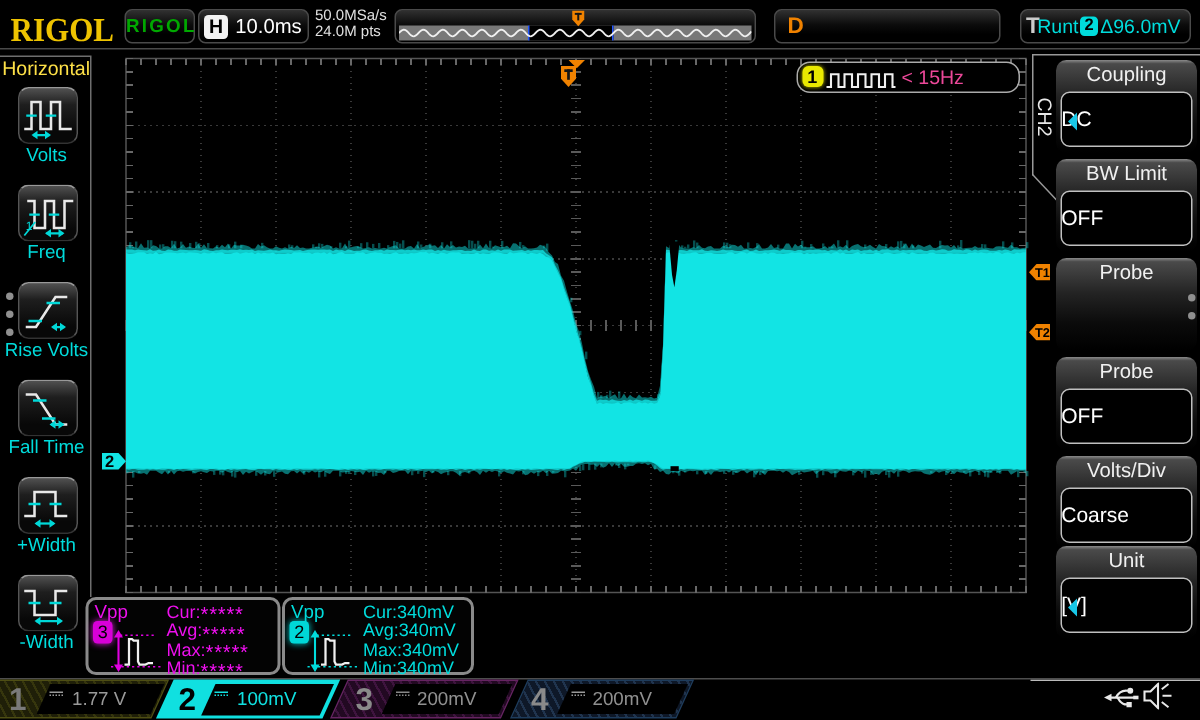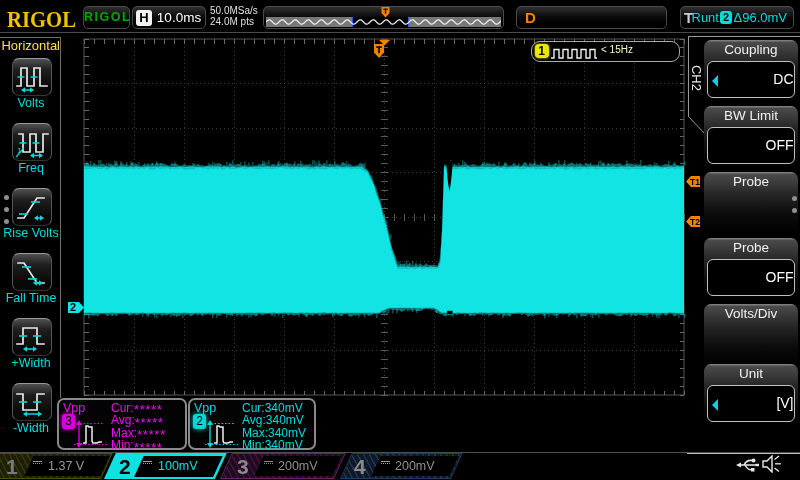--- a/index.html
+++ b/index.html
@@ -2,21 +2,21 @@
 <html><head><meta charset="utf-8"><style>
 *{margin:0;padding:0;box-sizing:border-box}
 html,body{width:800px;height:480px;background:#000;overflow:hidden}
 body{font-family:"Liberation Sans",sans-serif;position:relative;color:#fff}
 .abs{position:absolute}
 .tbox{position:absolute;top:6px;height:23px;border:1px solid #4a4a4a;border-radius:5px;background:linear-gradient(#303030,#0c0c0c 45%,#000 75%)}
 .menubtn{position:absolute;left:12px;width:40px;height:38px;border-radius:7px;background:linear-gradient(#505050,#1e1e1e 30%,#080808 80%);border:1px solid #555;border-top-color:#999;border-bottom-color:#333}
 .menulbl{position:absolute;left:0;width:62px;text-align:center;color:#00dcdc;font-size:12.5px}
 .rgroup{position:absolute;left:704px;width:94px;height:62px;border-radius:7px;background:linear-gradient(#8a8a8a,#4a4a4a 4%,#232323 38%,#0b0b0b 70%,#000)}
 .rlbl{position:absolute;left:0;top:2px;width:100%;text-align:center;color:#f0f0f0;font-size:13.5px}
-.rbtn{position:absolute;left:2.5px;top:21px;width:88px;height:37px;background:#000;border:1.2px solid #c0c0c0;border-radius:6px;color:#fff;font-size:14px;text-align:right;line-height:34px}
+.rbtn{position:absolute;left:2.5px;top:21px;width:88px;height:37px;background:#000;border:1.2px solid #c0c0c0;border-radius:6px;color:#fff;font-size:14px;text-align:left;line-height:34px}
 .arrl{position:absolute;width:0;height:0;border-top:6px solid transparent;border-bottom:6px solid transparent;border-right:6.5px solid #18c8e8}
 .mbox{position:absolute;top:398px;height:52px;border:2px solid #8a8a8a;border-radius:7px;background:#030303}
 .mline{position:absolute;font-size:12px;left:52px;line-height:12px;letter-spacing:0}
 .ast{position:relative;top:2.5px;font-size:13.5px;letter-spacing:0.5px}
 </style></head><body>
 
 <div class="abs" style="left:7px;top:7.5px;font-family:'Liberation Serif',serif;font-weight:bold;font-size:23px;color:#eec300;letter-spacing:0;transform:scale(0.9,0.97);transform-origin:left top">RIGOL</div>
 <div class="tbox" style="left:83px;width:47px;text-align:center"><span style="color:#00a800;font-size:12.5px;font-weight:bold;line-height:21px;letter-spacing:1.5px">RIGOL</span></div>
 <div class="tbox" style="left:132px;width:74px">
   <div class="abs" style="left:3px;top:2.5px;width:16px;height:16px;background:#f2f2f2;border-radius:3px;color:#000;font-weight:bold;font-size:13px;text-align:center;line-height:16px">H</div>
@@ -277,21 +277,21 @@
     <polygon points="0,0 10,0 10,8.5 5,14 0,8.5" fill="#f08200"></polygon>
     <rect x="2.2" y="2.2" width="5.6" height="1.8" fill="#151515"></rect>
     <rect x="4.1" y="2.2" width="1.8" height="7" fill="#151515"></rect>
   </svg>
 
 <div class="abs" style="left:531px;top:41px;width:149px;height:21px;border:1.5px solid #aaa;border-radius:9px;background:#000">
   <div class="abs" style="left:2.5px;top:2px;width:14px;height:14px;background:#e8e800;border-radius:4px;color:#000;font-size:12px;font-weight:bold;text-align:center;line-height:14px;box-shadow:0 0 3px #cc0">1</div>
   <svg class="abs" style="left:18px;top:5.5px" width="48" height="11" viewBox="0 0 48 11">
       <path d="M1,10 h3 v-8.5 h5 v8.5 h4 v-8.5 h5 v8.5 h4 v-8.5 h5 v8.5 h4 v-8.5 h5 v8.5 h4 v-8.5 h5 v8.5 h2" fill="none" stroke="#f0f0f0" stroke-width="1.4"></path>
     </svg>
-  <span class="abs" style="left:69px;top:2px;font-size:10px;color:#fef9c3">&lt; 15Hz</span>
+  <span class="abs" style="left:69px;top:2px;font-size:13px;color:#ec4899">&lt; 15Hz</span>
 </div>
 
 <svg class="abs" style="left:686px;top:176px" width="14" height="11" viewBox="0 0 14 11">
     <polygon points="0,5.5 5,0 14,0 14,11 5,11" fill="#f08200"></polygon>
     <text x="9" y="8.6" font-size="8.5" font-weight="bold" fill="#000" text-anchor="middle" font-family="Liberation Sans">T1</text>
   </svg>
 <svg class="abs" style="left:686px;top:216px" width="14" height="11" viewBox="0 0 14 11">
     <polygon points="0,5.5 5,0 14,0 14,11 5,11" fill="#f08200"></polygon>
     <text x="9" y="8.6" font-size="8.5" font-weight="bold" fill="#000" text-anchor="middle" font-family="Liberation Sans">T2</text>
   </svg>
@@ -388,20 +388,21 @@
   </div>
 <div class="rgroup" style="top:172px">
     <div class="rlbl">Probe</div>
   </div>
 <div class="rgroup" style="top:238px">
     <div class="rlbl">Probe</div>
     <div class="rbtn">OFF</div>
   </div>
 <div class="rgroup" style="top:304px">
     <div class="rlbl">Volts/Div</div>
+    <div class="rbtn">Coarse</div>
   </div>
 <div class="rgroup" style="top:364px">
     <div class="rlbl">Unit</div>
     <div class="rbtn">[V]<div class="arrl" style="left:4.5px;top:12.5px"></div></div>
   </div>
 <div class="abs" style="left:792px;top:196px;width:4.5px;height:4.5px;border-radius:2.5px;background:#909090"></div>
 <div class="abs" style="left:792px;top:208px;width:4.5px;height:4.5px;border-radius:2.5px;background:#909090"></div>
 <div class="abs" style="left:687px;top:453px;width:113px;height:1px;background:#bbb"></div>
 
 <div class="mbox" style="left:57px;width:130px;color:#ee10ee">
@@ -435,21 +436,21 @@
   <div class="mline" style="top:14px">Avg:340mV</div>
   <div class="mline" style="top:26.5px">Max:340mV</div>
   <div class="mline" style="top:39px">Min:340mV</div>
 </div>
 
 <div class="abs" style="left:0;top:452px;width:800px;height:1px;background:#4e4e4e"></div>
 <div class="abs" style="left:-14px;top:453px;width:121px;height:25.5px;transform:skewX(-24.5deg);background:repeating-linear-gradient(45deg,#1f1f08 0px,#1f1f08 3px,#36360d 3px,#36360d 4.2px);border:1px solid #4e4e14"></div>
 <div class="abs" style="left:29px;top:456px;width:75.5px;height:20px;transform:skewX(-24.5deg);background:#000"></div>
 <div class="abs" style="left:6px;top:455px;font-size:21px;font-weight:bold;color:#7a7a7a">1</div>
 <div class="abs" style="left:33px;top:461px;width:9px;height:3px;border-top:1.7px solid #999;border-bottom:1.7px dotted #999"></div>
-<div class="abs" style="left:48px;top:459px;font-size:12.5px;color:#9a9a9a">1.37 V</div>
+<div class="abs" style="left:48px;top:459px;font-size:12.5px;color:#9a9a9a">1.77 V</div>
 <div class="abs" style="left:110px;top:453px;width:111px;height:25.5px;transform:skewX(-24.5deg);background:#10e0e0"></div>
 <div class="abs" style="left:138.5px;top:455.5px;width:79px;height:20.5px;transform:skewX(-24.5deg);background:#000"></div>
 <div class="abs" style="left:119px;top:455px;font-size:21px;font-weight:bold;color:#000">2</div>
 <div class="abs" style="left:143px;top:461px;width:9px;height:3px;border-top:1.7px solid #10e0e0;border-bottom:1.7px dotted #10e0e0"></div>
 <div class="abs" style="left:158px;top:459px;font-size:12.5px;color:#10e0e0">100mV</div>
 <div class="abs" style="left:225.5px;top:453px;width:114px;height:25.5px;transform:skewX(-24.5deg);background:repeating-linear-gradient(45deg,#220922 0px,#220922 3px,#3e143e 3px,#3e143e 4.2px);border:1px solid #662462"></div>
 <div class="abs" style="left:258.5px;top:456px;width:77.5px;height:20px;transform:skewX(-24.5deg);background:#000"></div>
 <div class="abs" style="left:237px;top:455px;font-size:21px;font-weight:bold;color:#8a8a8a">3</div>
 <div class="abs" style="left:264px;top:461px;width:9px;height:3px;border-top:1.7px solid #888;border-bottom:1.7px dotted #888"></div>
 <div class="abs" style="left:278px;top:459px;font-size:12.5px;color:#909090">200mV</div>

